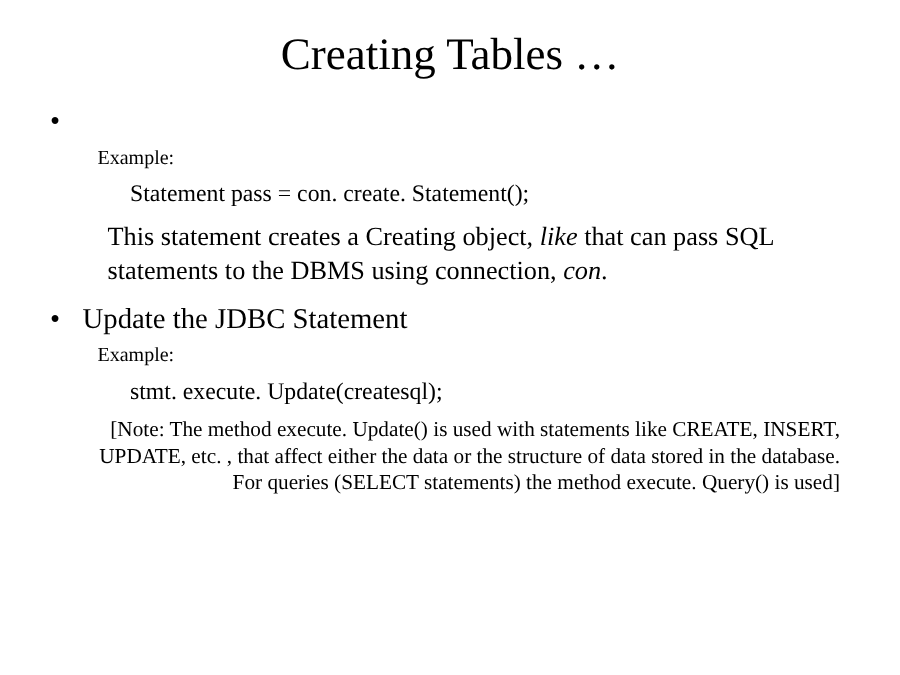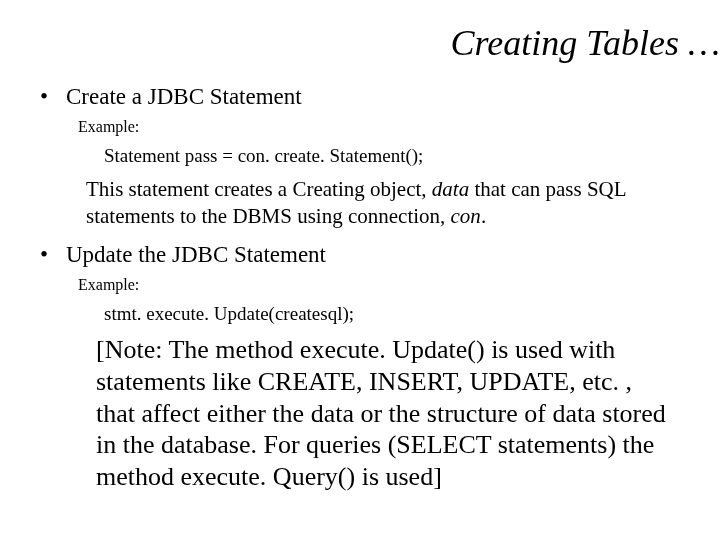--- a/index.html
+++ b/index.html
@@ -11,25 +11,24 @@
     font-family: "Times New Roman", Times, serif;
     color: #000;
   }
   .slide {
     position: relative;
     width: 720px;
     height: 540px;
     box-sizing: border-box;
   }
   .title {
-    text-align: right;
+    text-align: center;
     font-size: 36px;
     margin-top: 22px;
     margin-bottom: 18px;
-    font-style: italic;
   }
   .content {
     padding: 0 40px 0 40px;
     font-size: 21px;
     line-height: 1.28;
   }
   .bullet {
     display: flex;
     margin-top: 4px;
     margin-bottom: 6px;
@@ -48,24 +47,25 @@
     margin-left: 64px;
     font-size: 19px;
     margin-bottom: 8px;
   }
   .expl {
     margin-left: 46px;
     font-size: 21px;
     margin-bottom: 10px;
   }
   .note {
-    margin-left: 56px;
+    margin-left: 28px;
     margin-right: 8px;
-    font-size: 26px;
+    font-size: 17px;
     line-height: 1.22;
+    text-align: right;
   }
   i { font-style: italic; }
   .footer {
     position: absolute;
     bottom: 24px;
     left: 0;
     width: 720px;
     font-size: 16px;
   }
   .footer-center {
@@ -83,26 +83,25 @@
 <body>
 
 <div class="slide">
 
   <div class="title">Creating Tables …</div>
 
   <div class="content">
 
     <div class="bullet">
       <span class="dot">•</span>
-      <span>Create a JDBC Statement</span>
     </div>
     <div class="sub1">Example:</div>
     <div class="sub2">Statement pass = con. create. Statement();</div>
     <div class="expl">
-      <span>This statement creates a Creating object, </span><i>data</i><span> that can pass SQL statements to the DBMS using connection, </span><i>con</i><span>.</span>
+      <span>This statement creates a Creating object, </span><i>like</i><span> that can pass SQL statements to the DBMS using connection, </span><i>con</i><span>.</span>
     </div>
 
     <div class="bullet">
       <span class="dot">•</span>
       <span>Update the JDBC Statement</span>
     </div>
     <div class="sub1">Example:</div>
     <div class="sub2">stmt. execute. Update(createsql);</div>
     <div class="note">[Note: The method execute. Update() is used with statements like CREATE, INSERT, UPDATE, etc. , that affect either the data or the structure of data stored in the database.  For queries (SELECT statements) the method execute. Query() is used]</div>
 

